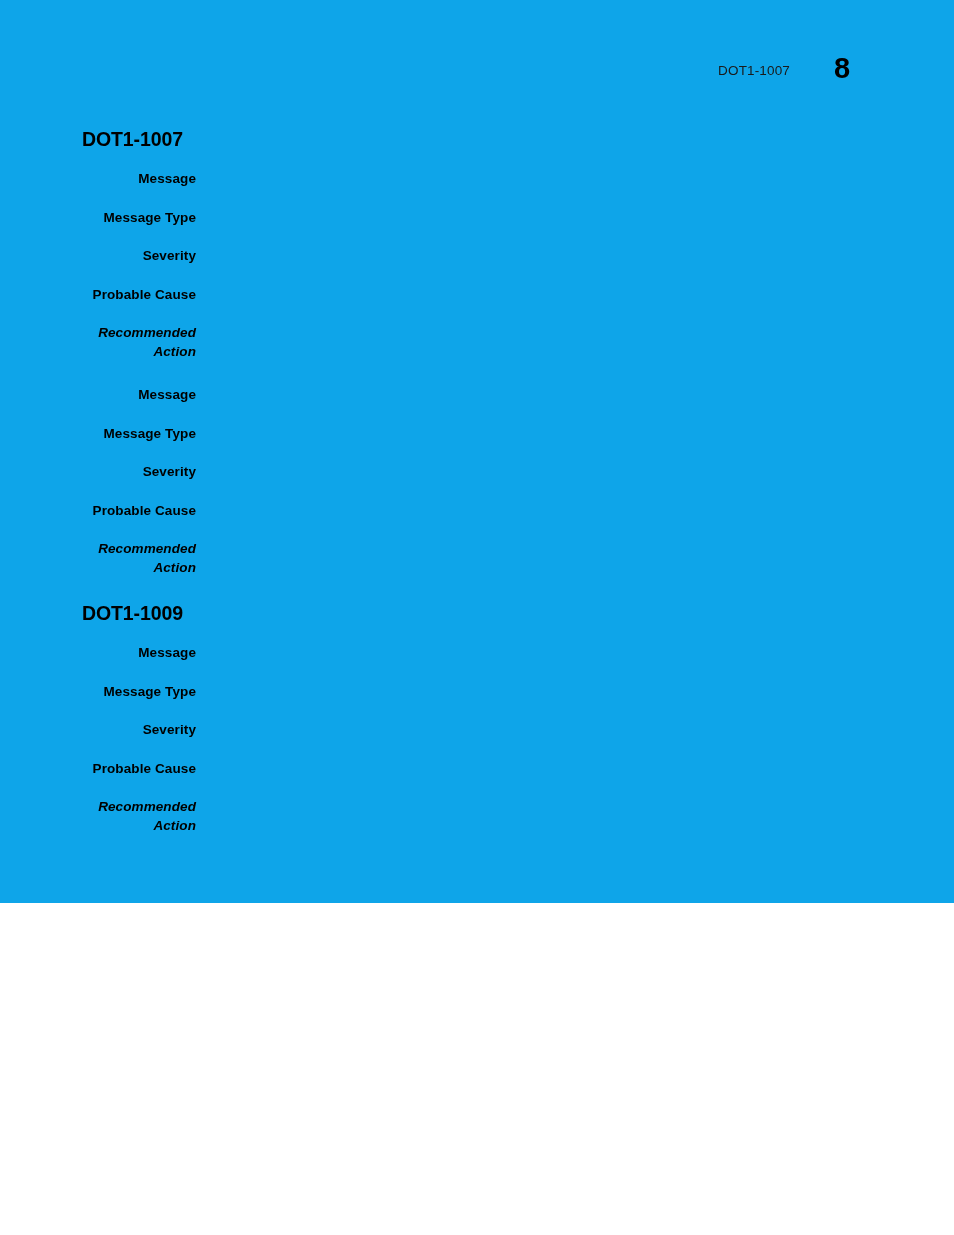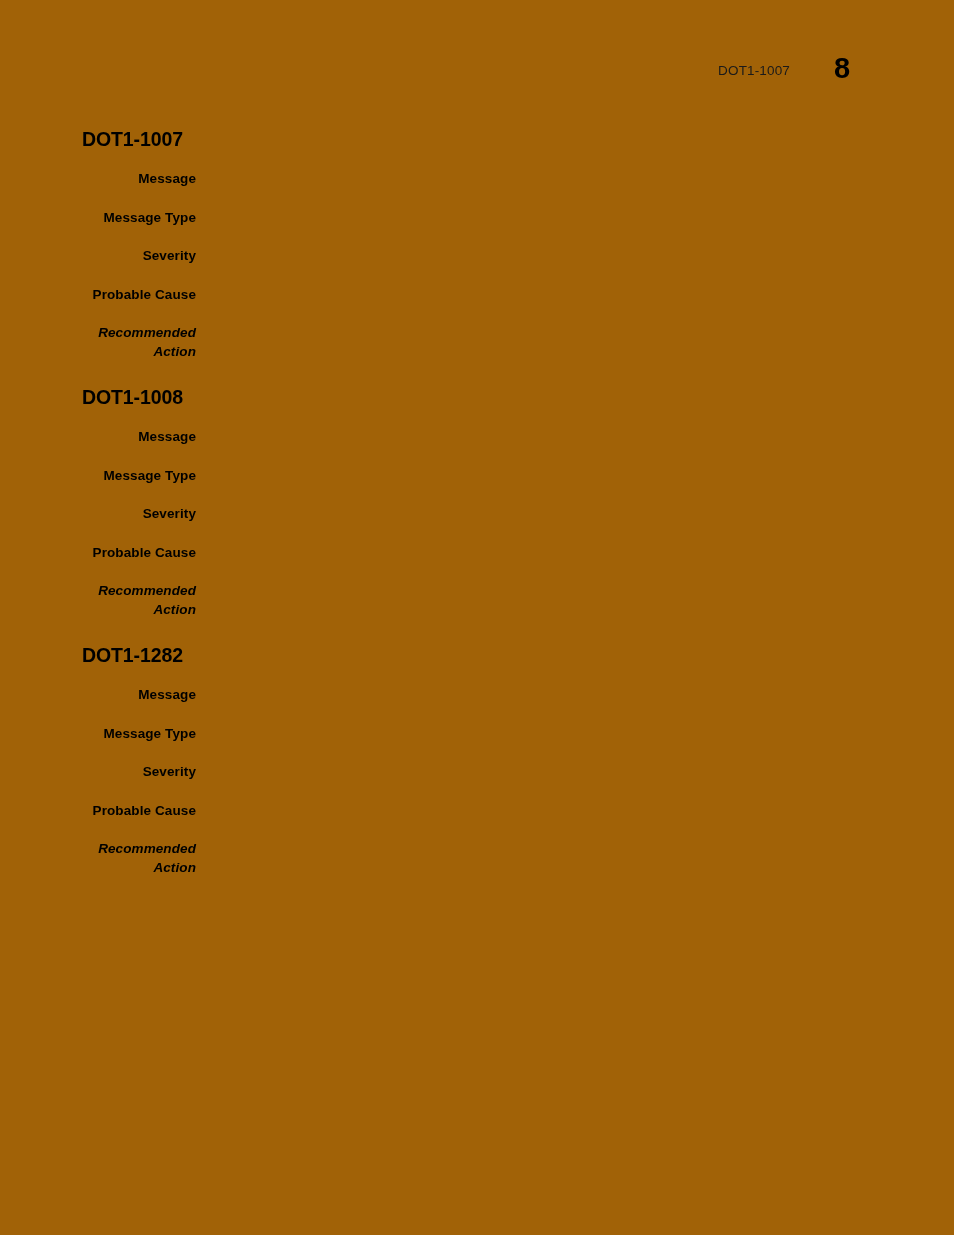--- a/index.html
+++ b/index.html
@@ -9,22 +9,22 @@
     background: #ffffff;
   }
   body {
     font-family: "Liberation Sans", sans-serif;
     color: #000000;
     -webkit-font-smoothing: antialiased;
   }
   .page {
     position: relative;
     width: 954px;
-    height: 1235px;
-    background: #a16207;
+    height: 903px;
+    background: #0ea5e9;
     overflow: hidden;
   }
 
   
   .page-header {
     position: absolute;
     top: 56px;
     left: 0;
     width: 954px;
     height: 44px;
@@ -149,21 +149,20 @@
       </div>
 
       <div class="field-row gap-before">
         <div class="field-label">Recommended
 Action</div>
         <div class="field-value"></div>
       </div>
     </div>
 
     <div class="section">
-      <h2 class="section-heading">DOT1-1008</h2>
 
       <div class="field-row">
         <div class="field-label">Message</div>
         <div class="field-value"></div>
       </div>
 
       <div class="field-row">
         <div class="field-label">Message Type</div>
         <div class="field-value"></div>
       </div>
@@ -179,21 +178,21 @@
       </div>
 
       <div class="field-row gap-before">
         <div class="field-label">Recommended
 Action</div>
         <div class="field-value"></div>
       </div>
     </div>
 
     <div class="section">
-      <h2 class="section-heading">DOT1-1282</h2>
+      <h2 class="section-heading">DOT1-1009</h2>
 
       <div class="field-row">
         <div class="field-label">Message</div>
         <div class="field-value"></div>
       </div>
 
       <div class="field-row">
         <div class="field-label">Message Type</div>
         <div class="field-value"></div>
       </div>

